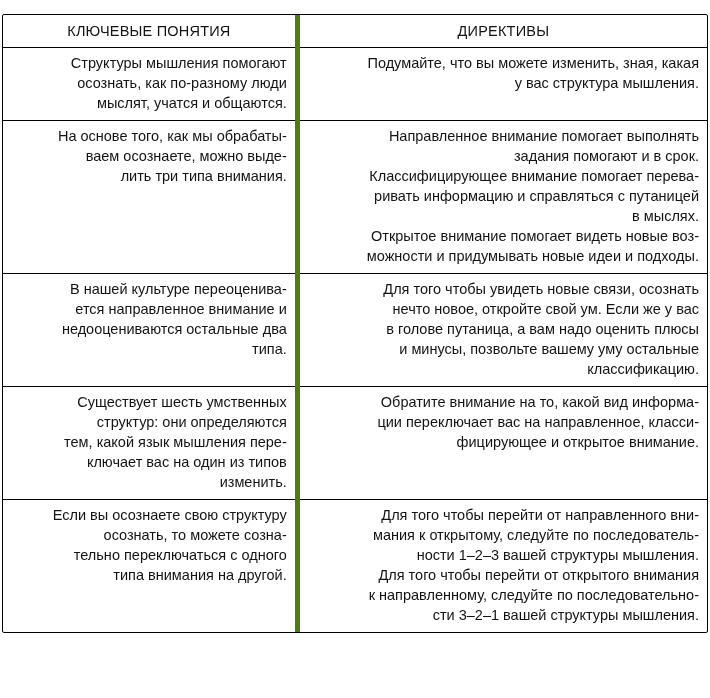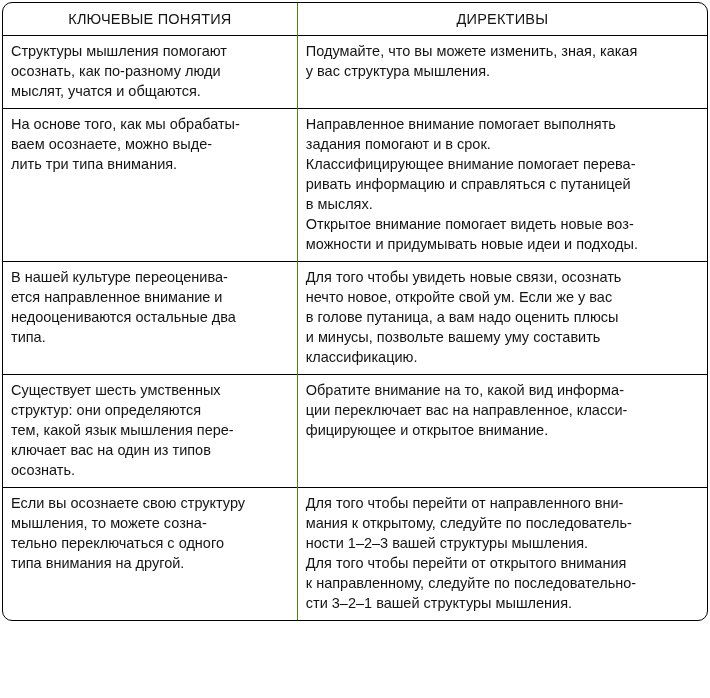--- a/index.html
+++ b/index.html
@@ -8,35 +8,35 @@
     padding: 0;
     background: #ffffff;
   }
   body {
     font-family: "Liberation Sans", "DejaVu Sans", sans-serif;
     color: #141414;
     -webkit-font-smoothing: antialiased;
   }
   .table-wrap {
     width: 704px;
-    margin: 2px auto;
+    margin: 14px auto;
     border: 1.5px solid #000000;
-    border-radius: 10px;
+    border-radius: 2px;
     overflow: hidden;
     background: #ffffff;
   }
   table.info-table {
     width: 100%;
     border-collapse: collapse;
     table-layout: fixed;
   }
   table.info-table th,
   table.info-table td {
     vertical-align: top;
-    text-align: left;
+    text-align: right;
     font-size: 14.5px;
     line-height: 20px;
     padding: 5px 8px 7px 8px;
     box-sizing: border-box;
   }
   
   col.col-concepts { width: 41.8%; }
   col.col-directives { width: 58.2%; }
 
   
@@ -47,21 +47,21 @@
     letter-spacing: 0.2px;
   }
   
   table.info-table tbody td {
     border-top: 1px solid #000000;
     white-space: pre-line;
   }
   
   table.info-table th + th,
   table.info-table td + td {
-    border-left: 1px solid #4d7c0f;
+    border-left: 5px solid #4d7c0f;
   }
 </style>
 </head>
 <body>
 
 <div class="table-wrap">
   <table class="info-table">
     <colgroup>
       <col class="col-concepts">
       <col class="col-directives">
@@ -93,36 +93,36 @@
 можности и придумывать новые идеи и подходы.</td>
       </tr>
       <tr>
         <td>В нашей культуре переоценива-
 ется направленное внимание и
 недооцениваются остальные два
 типа.</td>
         <td>Для того чтобы увидеть новые связи, осознать
 нечто новое, откройте свой ум. Если же у вас
 в голове путаница, а вам надо оценить плюсы
-и минусы, позвольте вашему уму составить
+и минусы, позвольте вашему уму остальные
 классификацию.</td>
       </tr>
       <tr>
         <td>Существует шесть умственных
 структур: они определяются
 тем, какой язык мышления пере-
 ключает вас на один из типов
-осознать.</td>
+изменить.</td>
         <td>Обратите внимание на то, какой вид информа-
 ции переключает вас на направленное, класси-
 фицирующее и открытое внимание.</td>
       </tr>
       <tr>
         <td>Если вы осознаете свою структуру
-мышления, то можете созна-
+осознать, то можете созна-
 тельно переключаться с одного
 типа внимания на другой.</td>
         <td>Для того чтобы перейти от направленного вни-
 мания к открытому, следуйте по последователь-
 ности 1–2–3 вашей структуры мышления.
 Для того чтобы перейти от открытого внимания
 к направленному, следуйте по последовательно-
 сти 3–2–1 вашей структуры мышления.</td>
       </tr>
     </tbody>

